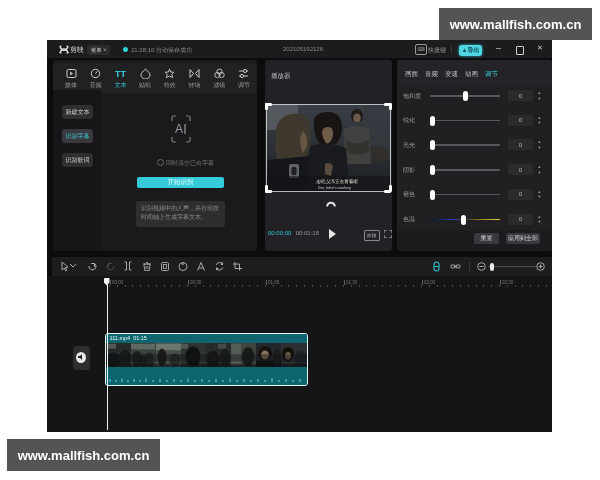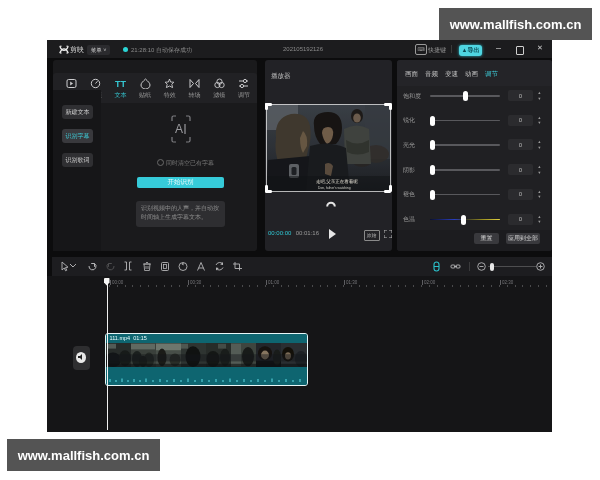--- a/index.html
+++ b/index.html
@@ -35,21 +35,21 @@
     <div class="abs" style="left:368px;top:4px;width:10px;height:9px;border:0.8px solid #9a9a9a;border-radius:2px;color:#9a9a9a;font-size:5px;text-align:center;line-height:8px;">⌨</div>
     <div class="abs" style="left:381px;top:5.5px;font-size:6px;color:#9a9a9a;">快捷键</div>
     <div class="abs" style="left:404px;top:5px;width:1px;height:8px;background:#3a3a3a;"></div>
     <div class="abs" style="left:412px;top:4.5px;width:23px;height:11px;background:#4fd6e2;border-radius:3px;box-shadow:0 0 3px #2ab9c9;color:#0c4d57;font-size:6px;font-weight:bold;display:flex;align-items:center;justify-content:center;">▲导出</div>
     <div class="abs" style="left:449px;top:3px;color:#cfcfcf;font-size:9px;">–</div>
     <div class="abs" style="left:469px;top:6px;width:6px;height:6.5px;border:0.9px solid #cfcfcf;border-radius:1px;"></div>
     <div class="abs" style="left:490px;top:4px;color:#cfcfcf;font-size:7px;">✕</div>
   </div>
 
   <div class="abs" style="left:6px;top:20px;width:204px;height:191px;background:#1a1a1c;border-radius:3px;">
-    <div class="abs" style="left:0;top:13px;width:204px;height:30px;background:#212124;border-radius:3px 3px 0 0;" id="tabstrip">
+    <div class="abs" style="left:0;top:3px;width:204px;height:30px;background:#212124;border-radius:3px 3px 0 0;" id="tabstrip">
         <svg class="abs" style="left:12.5px;top:5px" width="11" height="11" viewBox="0 0 11 11">
           <rect x="1" y="1.5" width="9" height="8" rx="1.5" fill="none" stroke="#cdcdcf" stroke-width="1"></rect>
           <path d="M4.2,3.5 L7,5.5 L4.2,7.5 Z" fill="#cdcdcf"></path>
         </svg>
         <div class="abs" style="left:6px;top:18px;width:24px;font-size:6px;color:#9a9a9a;text-align:center;">媒体</div>
         <svg class="abs" style="left:37.2px;top:5px" width="11" height="11" viewBox="0 0 11 11">
           <circle cx="5.5" cy="5.5" r="4.2" fill="none" stroke="#cdcdcf" stroke-width="1"></circle>
           <path d="M5.5,5.5 L7.5,3.2" stroke="#cdcdcf" stroke-width="1"></path>
         </svg>
         <div class="abs" style="left:30.700000000000003px;top:18px;width:24px;font-size:6px;color:#9a9a9a;text-align:center;">音频</div>

